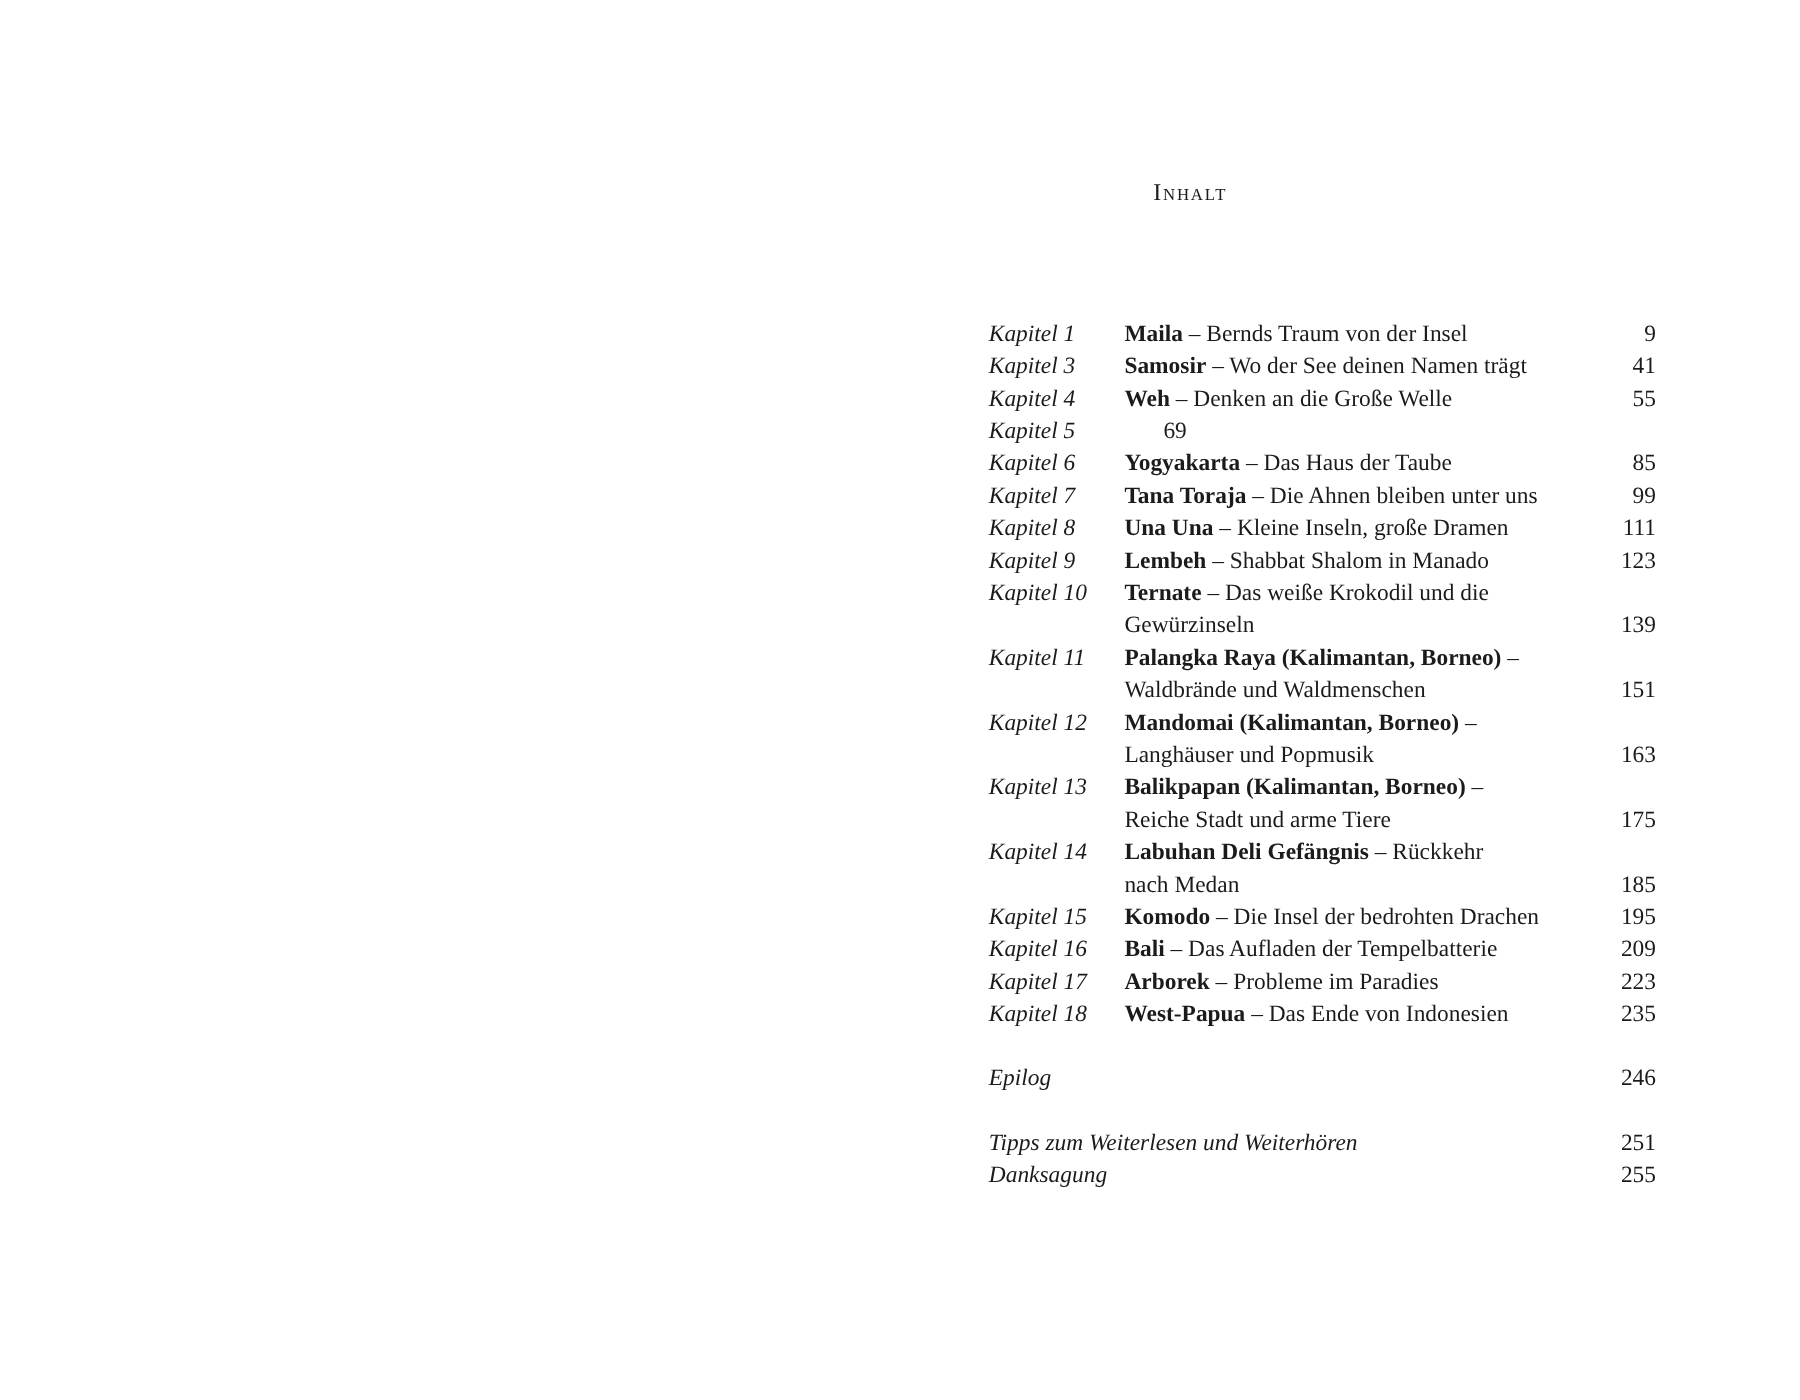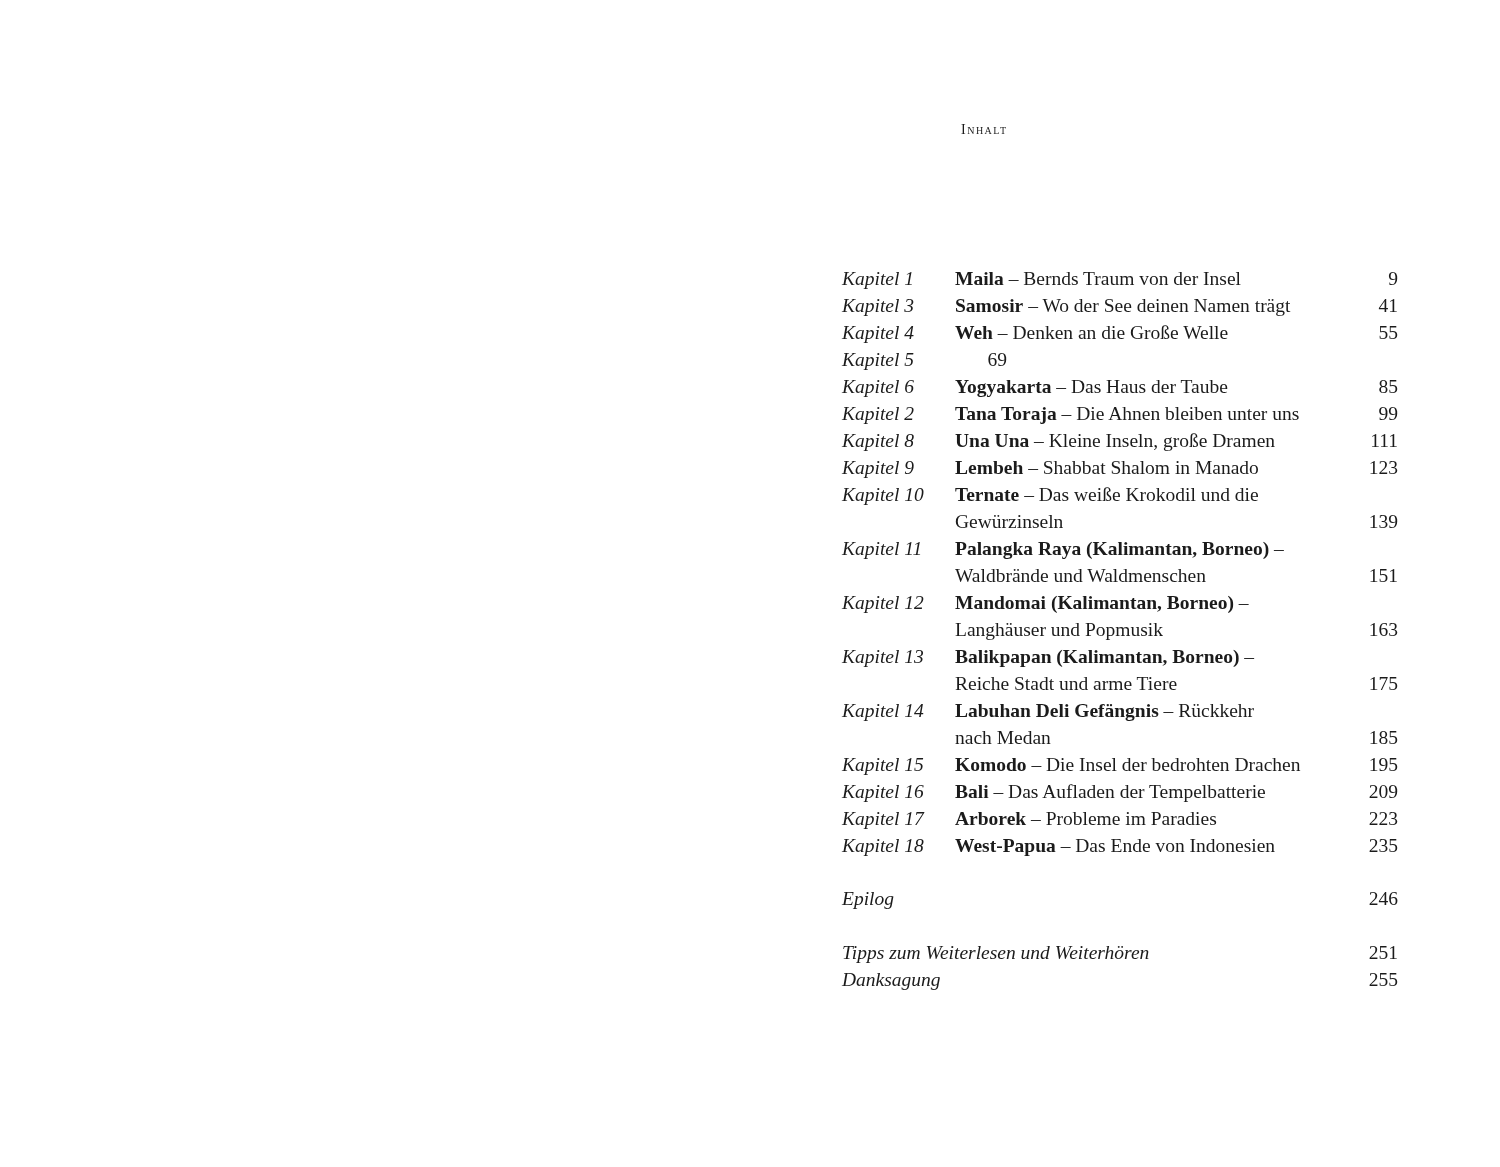--- a/index.html
+++ b/index.html
@@ -12,28 +12,28 @@
     width: 1500px;
     height: 1167px;
     background: #ffffff;
     font-family: "Liberation Serif", serif;
     color: #1b1b1b;
     overflow: hidden;
   }
   .page-title {
     position: absolute;
     left: 961px;
-    top: 122px;
-    font-size: 14px;
+    top: 150px;
+    font-size: 20px;
     font-variant: small-caps;
     letter-spacing: 1.5px;
   }
   .toc {
     position: absolute;
-    left: 842px;
+    left: 824px;
     top: 265px;
     width: 556px;
     font-size: 19.5px;
     line-height: 27px;
   }
   .row {
     display: flex;
     align-items: flex-start;
   }
   .col-label {
@@ -108,21 +108,21 @@
     <div class="row">
       <span class="col-label">Kapitel 6</span>
       <span class="col-title">
           <span class="t1"><b class="place">Yogyakarta</b><span> – Das Haus der Taube</span></span>
           <span class="t2"></span>
         </span>
       <span class="col-page">85</span>
     </div>
 
     <div class="row">
-      <span class="col-label">Kapitel 2</span>
+      <span class="col-label">Kapitel 7</span>
       <span class="col-title">
           <span class="t1"><b class="place">Tana Toraja</b><span> – Die Ahnen bleiben unter uns</span></span>
           <span class="t2"></span>
         </span>
       <span class="col-page">99</span>
     </div>
 
     <div class="row">
       <span class="col-label">Kapitel 8</span>
       <span class="col-title">

